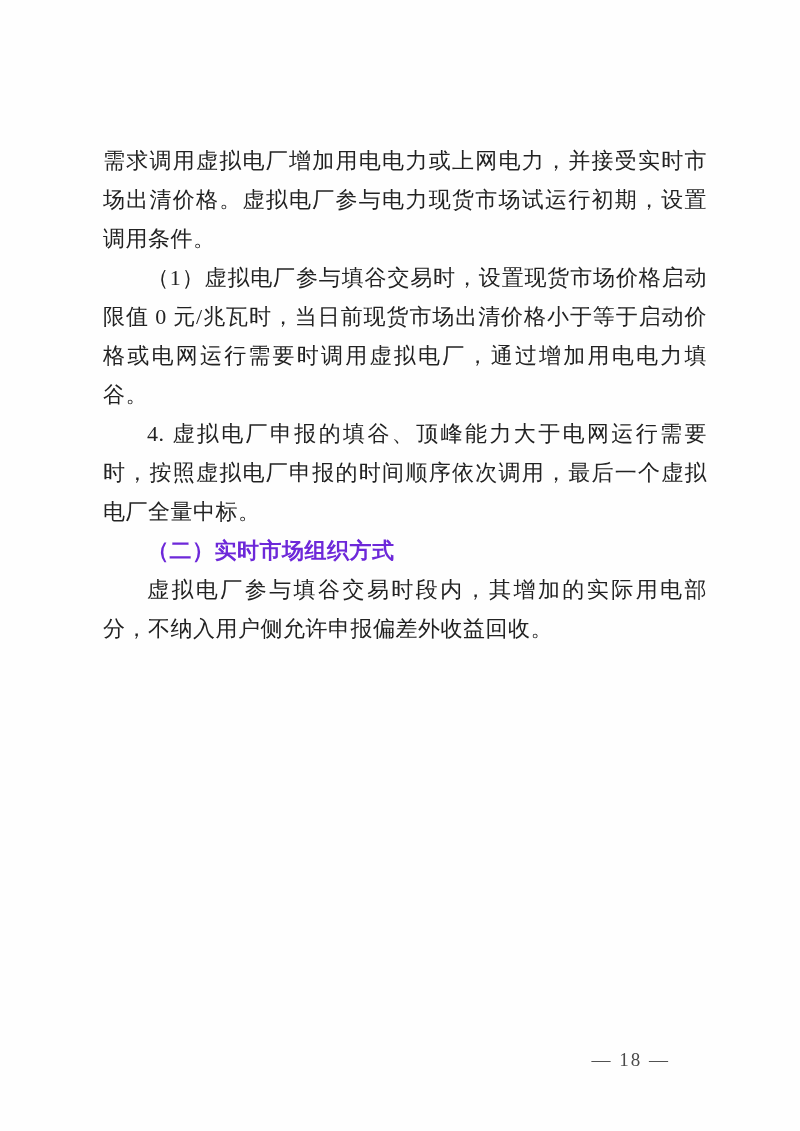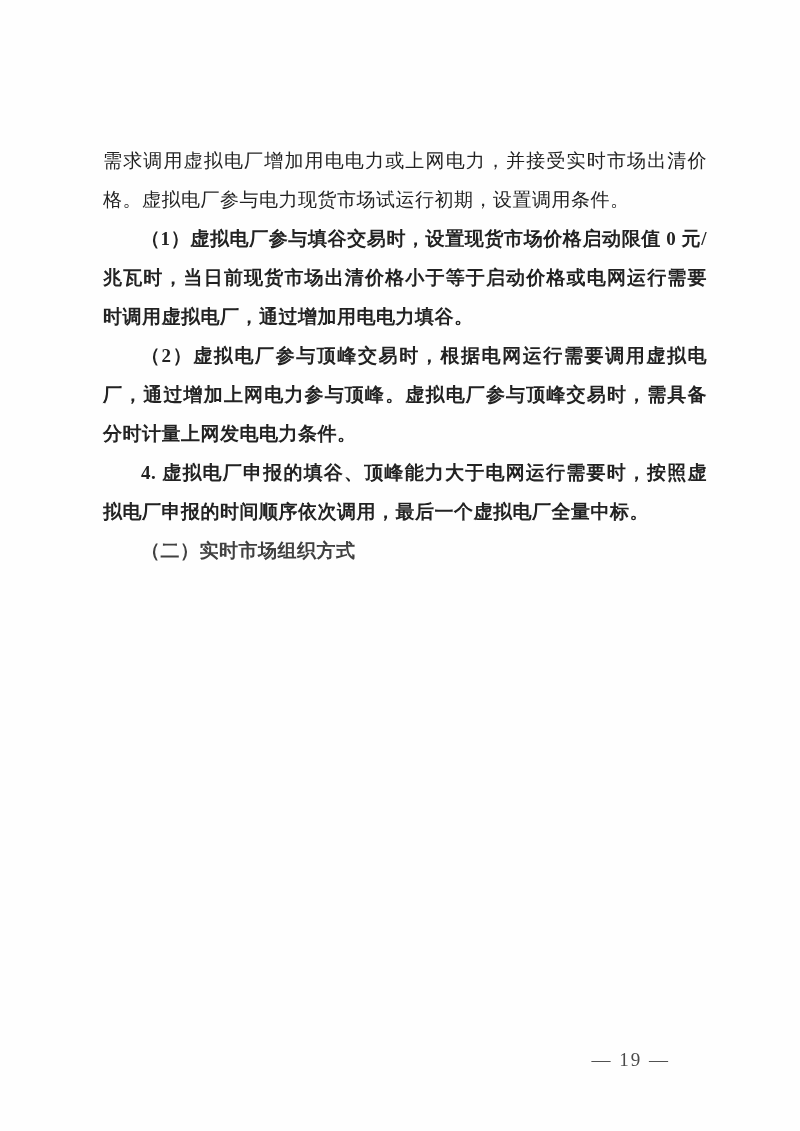--- a/index.html
+++ b/index.html
@@ -23,38 +23,37 @@
   }
   .content {
     position: absolute;
     left: 103px;
     top: 141px;
     width: 604px;
   }
   .content p {
     margin: 0;
     padding: 0;
-    font-size: 19px;
+    font-size: 22px;
     line-height: 39px;
     color: #222222;
     text-align: justify;
     text-justify: inter-ideograph;
     letter-spacing: 0.5px;
   }
   .content p.indent {
     text-indent: 2em;
-    font-weight: bold;
   }
   .content p.no-indent {
     text-indent: 0;
   }
   .content p.heading {
     font-family: "Liberation Sans", "DejaVu Sans", sans-serif;
     font-weight: bold;
-    color: #404040;
+    color: #6d28d9;
     text-indent: 2em;
     text-align: left;
   }
   .footer {
     position: absolute;
     top: 1048px;
     right: 130px;
     font-size: 19px;
     line-height: 24px;
     color: #4a4a4a;
@@ -63,19 +62,19 @@
     white-space: nowrap;
   }
 </style>
 </head>
 <body>
 
 <div class="page">
   <div class="content">
     <p class="no-indent">需求调用虚拟电厂增加用电电力或上网电力，并接受实时市场出清价格。虚拟电厂参与电力现货市场试运行初期，设置调用条件。</p>
     <p class="indent">（1）虚拟电厂参与填谷交易时，设置现货市场价格启动限值 0 元/兆瓦时，当日前现货市场出清价格小于等于启动价格或电网运行需要时调用虚拟电厂，通过增加用电电力填谷。</p>
-    <p class="indent">（2）虚拟电厂参与顶峰交易时，根据电网运行需要调用虚拟电厂，通过增加上网电力参与顶峰。虚拟电厂参与顶峰交易时，需具备分时计量上网发电电力条件。</p>
     <p class="indent">4. 虚拟电厂申报的填谷、顶峰能力大于电网运行需要时，按照虚拟电厂申报的时间顺序依次调用，最后一个虚拟电厂全量中标。</p>
     <p class="heading">（二）实时市场组织方式</p>
+    <p class="indent">虚拟电厂参与填谷交易时段内，其增加的实际用电部分，不纳入用户侧允许申报偏差外收益回收。</p>
   </div>
 
-  <div class="footer">— 19 —</div>
+  <div class="footer">— 18 —</div>
 </div>
 
 </body></html>

